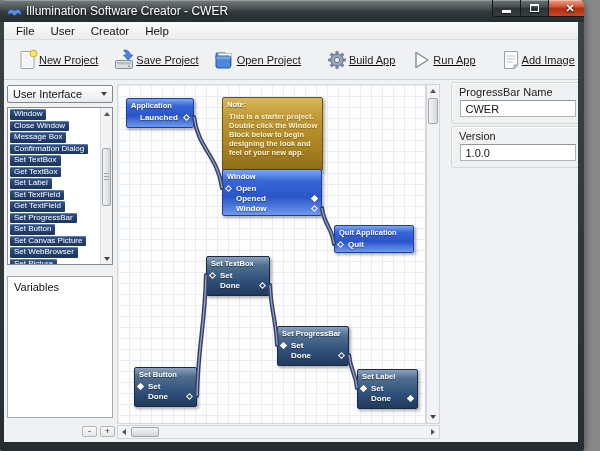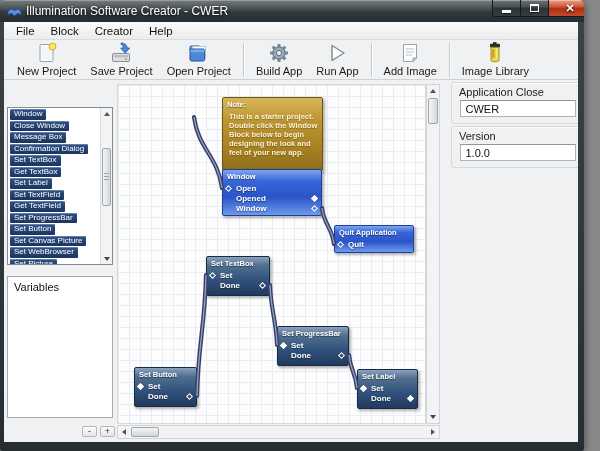--- a/index.html
+++ b/index.html
@@ -24,22 +24,22 @@
   .glyph-min{width:9px;height:3px;background:#fff;box-shadow:0 1px 1px rgba(0,0,0,.6);margin-top:6px;}
   .glyph-max{width:9px;height:8px;border:1px solid #fff;border-top:2px solid #fff;box-shadow:0 1px 1px rgba(0,0,0,.6);}
   .glyph-close{color:#fff;font-size:11px;font-weight:bold;text-shadow:0 1px 2px #000;line-height:15px;}
   
   .client{position:absolute;left:4px;top:22px;right:6px;bottom:9px;background:#f0f1f2;overflow:hidden;padding-left:46px;}
   .menubar{position:absolute;left:0;top:0;right:0;height:18px;background:linear-gradient(180deg,#fafbfb,#ececed);
     border-bottom:1px solid #d9dbdc;display:flex;align-items:center;padding-left:4px;}
   .menu-item{font-size:11.5px;color:#111;padding:0 8px;line-height:18px;cursor:default;}
   .toolbar{position:absolute;left:0;top:18px;right:0;height:40px;background:#f0f1f2;
     border-bottom:1px solid #cfd2d4;display:flex;align-items:center;padding-left:6px;}
-  .tb-btn{display:flex;flex-direction:column;align-items:center;justify-content:flex-end;height:38px;
-    padding:1px 6px;border:1px solid transparent;border-radius:3px;cursor:pointer;background:transparent;}
+  .tb-btn{display:flex;flex-direction:row;align-items:center;justify-content:flex-end;height:38px;
+    padding:1px 6px;border:1px solid transparent;border-radius:3px;cursor:pointer;background:transparent;text-decoration:underline;}
   .tb-ic{height:24px;display:flex;align-items:flex-end;justify-content:center;}
   .tb-label{font-size:11px;color:#1a1a1a;white-space:nowrap;line-height:12px;}
   .tb-sep{width:1px;height:34px;background:#c6c9cb;box-shadow:1px 0 0 #fbfcfc;margin:0 5px;}
   .main{position:absolute;left:0;top:58px;right:0;bottom:0;}
   
   .combo{position:absolute;left:3px;top:5px;width:106px;height:18px;border:1px solid #7f878d;border-radius:2px;
     background:linear-gradient(180deg,#ffffff,#e9ebec);display:flex;align-items:center;cursor:pointer;}
   .combo-text{flex:1;font-size:11px;color:#111;padding-left:5px;white-space:nowrap;overflow:hidden;}
   .combo-arrow{width:16px;display:flex;align-items:center;justify-content:center;}
   .tri-down{width:0;height:0;border-left:3.5px solid transparent;border-right:3.5px solid transparent;border-top:4px solid #444;}
@@ -124,21 +124,21 @@
         </div>
       <div class="wbtn close">
           <span class="glyph-close">✕</span>
         </div>
     </div>
   </div>
 
   <div class="client">
     <div class="menubar" id="menubar">
         <div class="menu-item">File</div>
-        <div class="menu-item">Block</div>
+        <div class="menu-item">User</div>
         <div class="menu-item">Creator</div>
         <div class="menu-item">Help</div>
       </div>
     <div class="toolbar" id="toolbar">
         <div class="tb-btn">
           <span class="tb-ic">
             <svg width="22" height="24" viewBox="0 0 22 24">
               <rect x="4" y="3.5" width="13" height="17" rx="1" fill="#fdfdfd" stroke="#9ba1a6"></rect>
               <rect x="5.5" y="5" width="10" height="14" fill="#f3f5f6"></rect>
               <circle cx="16.5" cy="5.5" r="3.4" fill="#ffe859" stroke="#c9ad25"></circle>
@@ -217,20 +217,26 @@
               <rect x="8.9" y="8" width="2.6" height="9" fill="#c7a62a"></rect>
               <rect x="13.2" y="7.5" width="1.2" height="10" fill="#fff3a0" opacity=".75"></rect>
             </svg>
           </span>
           <span class="tb-label">Image Library</span>
         </div>
       </div>
 
     <div class="main">
 
+      <div class="combo">
+        <span class="combo-text">User Interface</span>
+        <span class="combo-arrow">
+            <span class="tri-down"></span>
+          </span>
+      </div>
 
       <div class="blocklist" id="blocklist">
         <div class="block-item">Window</div>
           <div class="block-item">Close Window</div>
           <div class="block-item">Message Box</div>
           <div class="block-item">Confirmation Dialog</div>
           <div class="block-item">Set TextBox</div>
           <div class="block-item">Get TextBox</div>
           <div class="block-item">Set Label</div>
           <div class="block-item">Set TextField</div>
@@ -253,20 +259,27 @@
         </div>
       </div>
 
       <div class="varbox">
         <div class="vtitle">Variables</div>
       </div>
       <div class="small-btn" style="left:78px;top:346px;">-</div>
       <div class="small-btn" style="left:96px;top:346px;">+</div>
 
       <div class="canvas" id="canvas">
+          <div class="node blue" style="left: 8px; top: 13px; width: 68px; height: 30px;">
+            <span class="node-title">Application</span>
+            <div class="prow" style="top: 14px;">
+              <span class="diamond right"></span>
+              <span class="port-label">Launched</span>
+            </div>
+          </div>
           <div class="node note" style="left: 104px; top: 12px; width: 101px; height: 74px;">
             <span class="node-title">Note:</span>
             <div class="note-body">This is a starter project.  Double click the Window Block below to begin designing the look and feel of your new app.</div>
           </div>
           <div class="node blue" style="left: 104px; top: 84px; width: 100px; height: 47px;">
             <span class="node-title">Window</span>
             <div class="prow" style="top: 14px;">
               <span class="diamond left"></span>
               <span class="port-label">Open</span>
             </div>
@@ -368,21 +381,21 @@
             <span class="tri-left"></span>
           </div>
         <div class="thumb"></div>
         <div class="sb-btn" style="right:0;">
             <span class="tri-right"></span>
           </div>
       </div>
 
       <div class="rpanel">
         <div class="groupbox" style="top:2px;">
-          <div class="glabel">Application Close</div>
+          <div class="glabel">ProgressBar Name</div>
           <input class="tfield" value="CWER" style="">
         </div>
         <div class="groupbox" style="top:46px;">
           <div class="glabel">Version</div>
           <input class="tfield" value="1.0.0" style="">
         </div>
       </div>
 
     </div>
   </div>

